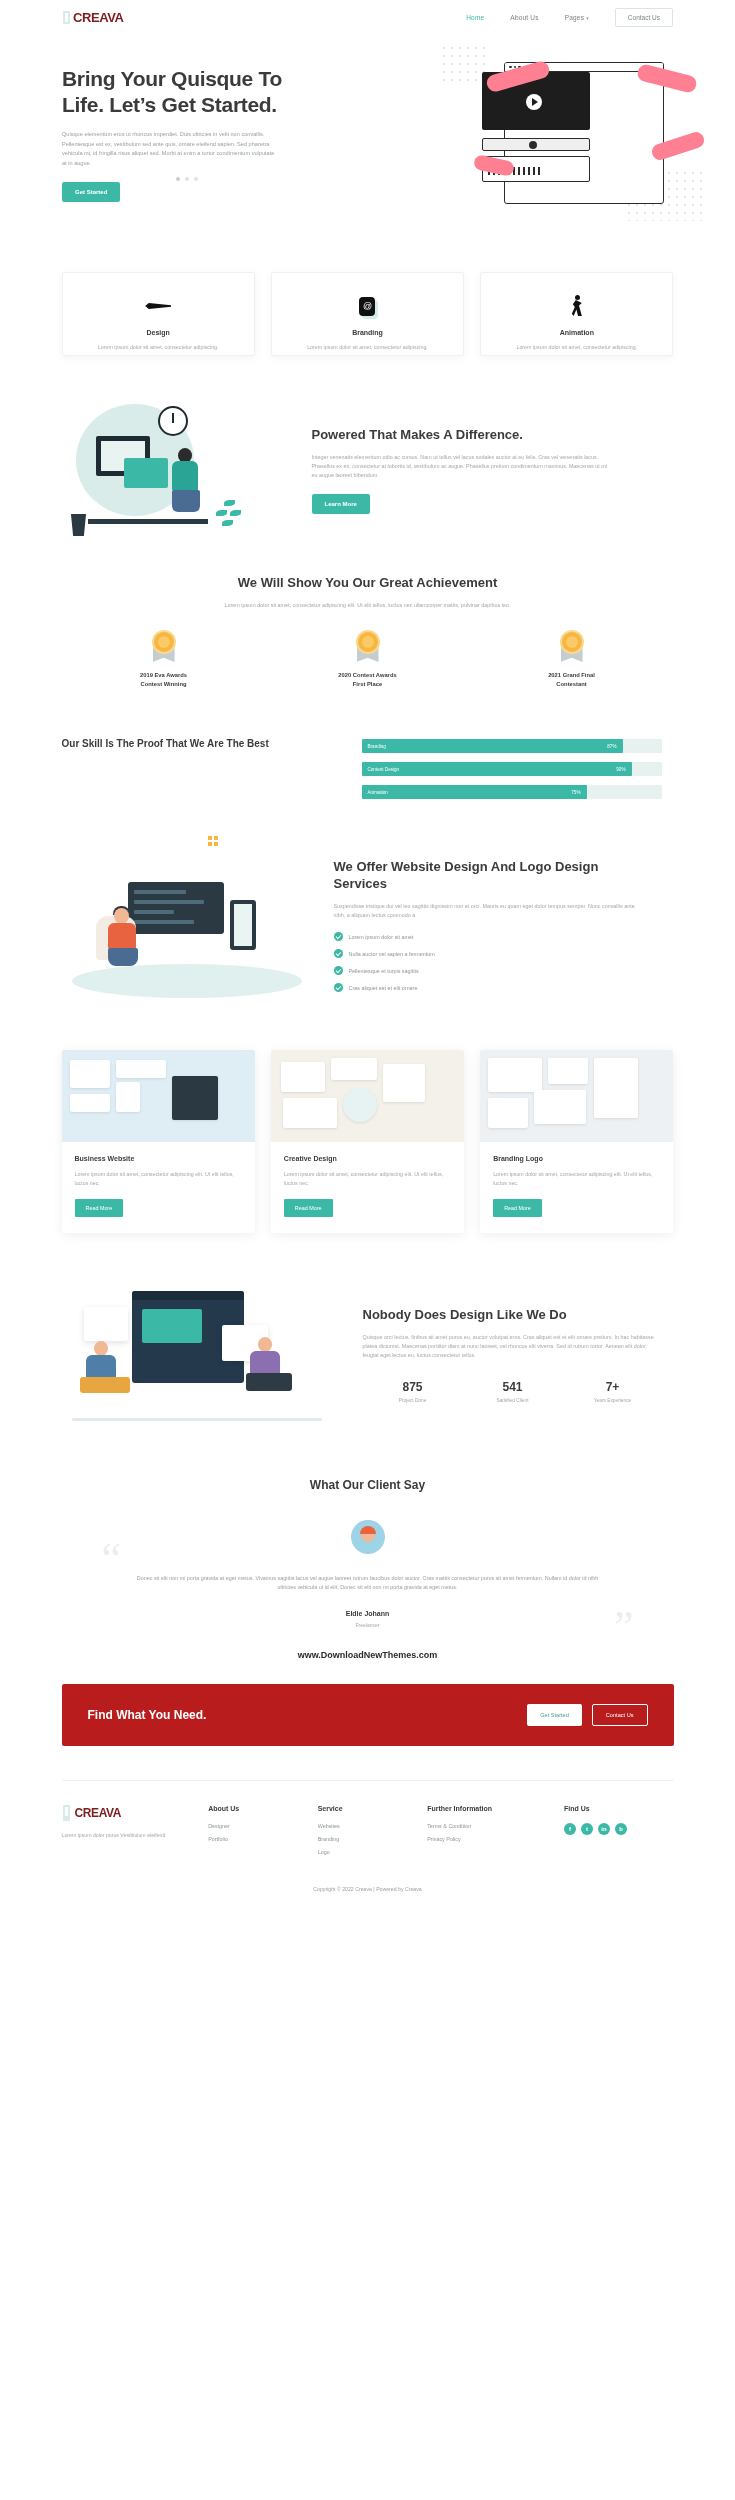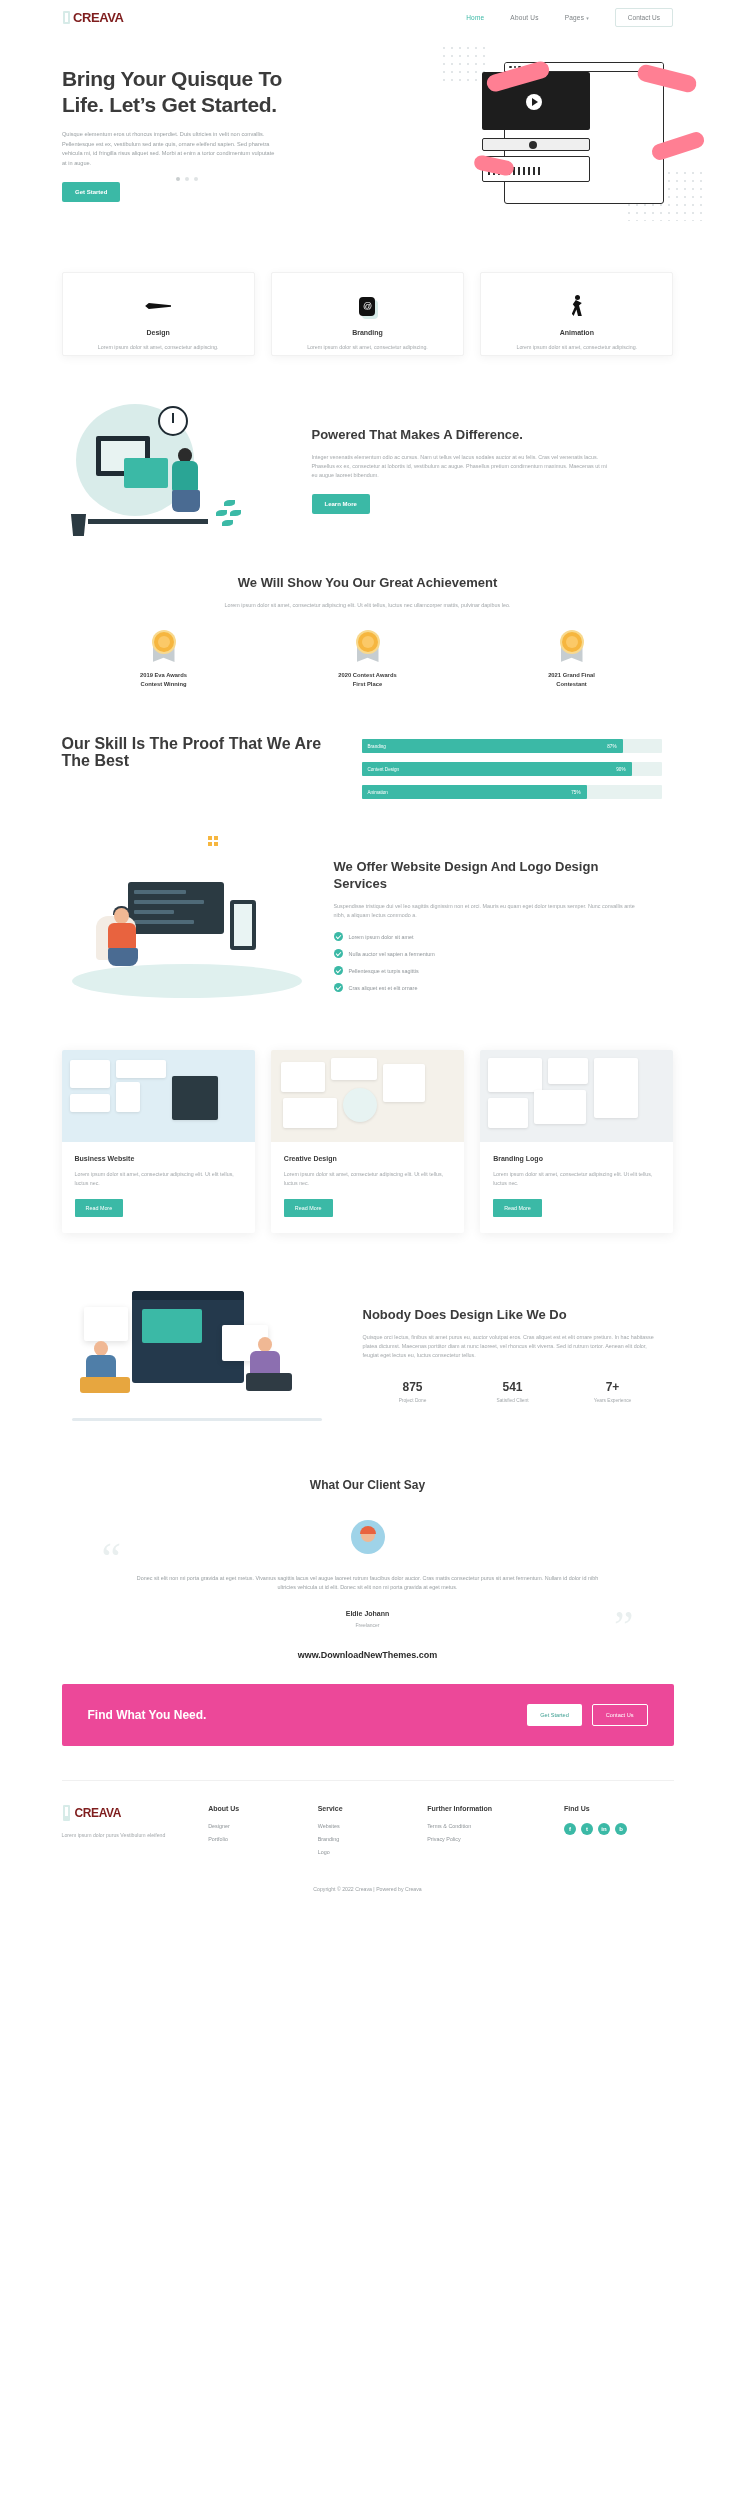--- a/index.html
+++ b/index.html
@@ -112,21 +112,21 @@
   .award { flex:1; text-align:center; }
   .medal { width:26px; height:30px; margin:0 auto 9px; position:relative; }
   .medal .rib { position:absolute; left:2px; top:14px; width:22px; height:16px; background:#c6cdd1; clip-path:polygon(0 0,100% 0,100% 100%,50% 74%,0 100%); }
   .medal .circ { position:absolute; left:3px; top:0; width:20px; height:20px; border-radius:50%; background:#f6b63f;
     box-shadow:0 0 0 2px #f8d98e; }
   .medal .circ:after { content:""; position:absolute; left:4px; top:4px; right:4px; bottom:4px; border-radius:50%; background:#fbc968; }
   .award-t { font-size:5.8px; line-height:9px; font-weight:bold; color:#3b3b3b; }
 
   
   .s-skill { margin-top:46px; display:flex; align-items:flex-start; gap:30px; }
-  .s-skill .sec-title { width:270px; font-size:16px; line-height:17px; }
+  .s-skill .sec-title { width:270px; font-size:10px; line-height:17px; }
   .bars { width:300px; margin-top:4px; }
   .bar { height:14px; background:#e7f2f0; margin-bottom:9px; position:relative; border-radius:1px; }
   .bar .fill { position:absolute; left:0; top:0; bottom:0; background:#3bb9a6; display:flex; align-items:center; justify-content:space-between; padding:0 6px; border-radius:1px; }
   .bar .lbl { font-size:4.6px; color:#fff; }
   .bar .pct { font-size:4.6px; color:#fff; }
 
   
   .s-offer { margin-top:46px; display:flex; align-items:center; gap:12px; }
   .s-offer .art { width:260px; height:150px; position:relative; }
   .o-blob { position:absolute; left:10px; bottom:6px; width:230px; height:34px; background:#dff0ee; border-radius:50%; }
@@ -195,21 +195,21 @@
   .t-av:before { content:""; position:absolute; left:9px; top:6px; width:16px; height:8px; border-radius:8px 8px 0 0; background:#e8633f; z-index:1; }
   .quote { font-size:44px; color:#e9efef; line-height:0; position:absolute; font-family:"Liberation Serif", serif; }
   .q-l { left:40px; top:82px; }
   .q-r { right:40px; top:150px; }
   .t-text { font-size:5.4px; line-height:9px; color:#9aa0a3; width:470px; margin:20px auto 0; }
   .t-name { font-size:7px; font-weight:bold; color:#3b3b3b; margin-top:18px; }
   .t-role { font-size:5px; color:#a3a8ab; margin-top:5px; }
   .t-url { font-size:9px; font-weight:bold; color:#2b2b2b; margin-top:22px; text-align:center; }
 
   
-  .cta { margin-top:24px; background:#ec4899; height:62px; display:flex; align-items:center; padding:0 26px; border-radius:2px; }
+  .cta { margin-top:24px; background:#b91c1c; height:62px; display:flex; align-items:center; padding:0 26px; border-radius:2px; }
   .cta-t { font-size:12px; font-weight:bold; color:#fff; }
   .cta-btns { margin-left:auto; display:flex; gap:10px; }
   .cta-b1 { background:#fff; color:#3b9e90; font-size:5.6px; padding:7px 13px; border:none; border-radius:2px; cursor:pointer; }
   .cta-b2 { background:transparent; color:#fff; font-size:5.6px; padding:7px 13px; border:1px solid #fff; border-radius:2px; cursor:pointer; }
 
   
   .footer { margin-top:34px; border-top:1px solid #f0f0f0; padding-top:24px; display:flex; }
   .f-brand { width:150px; }
   .f-brand .logo-text { font-size:12px; }
   .f-tag { font-size:5.2px; line-height:8.6px; color:#a3a8ab; margin-top:10px; }

